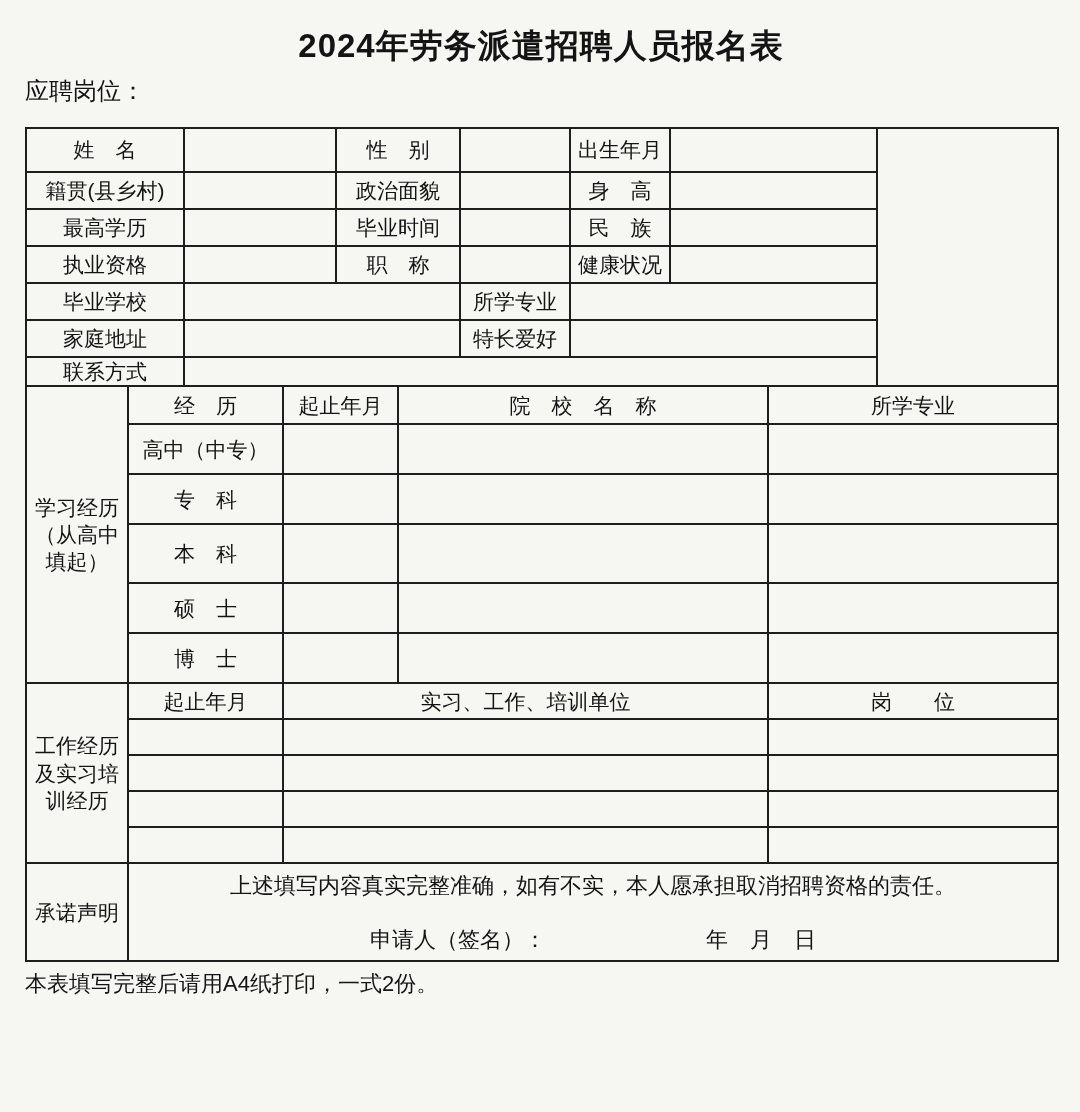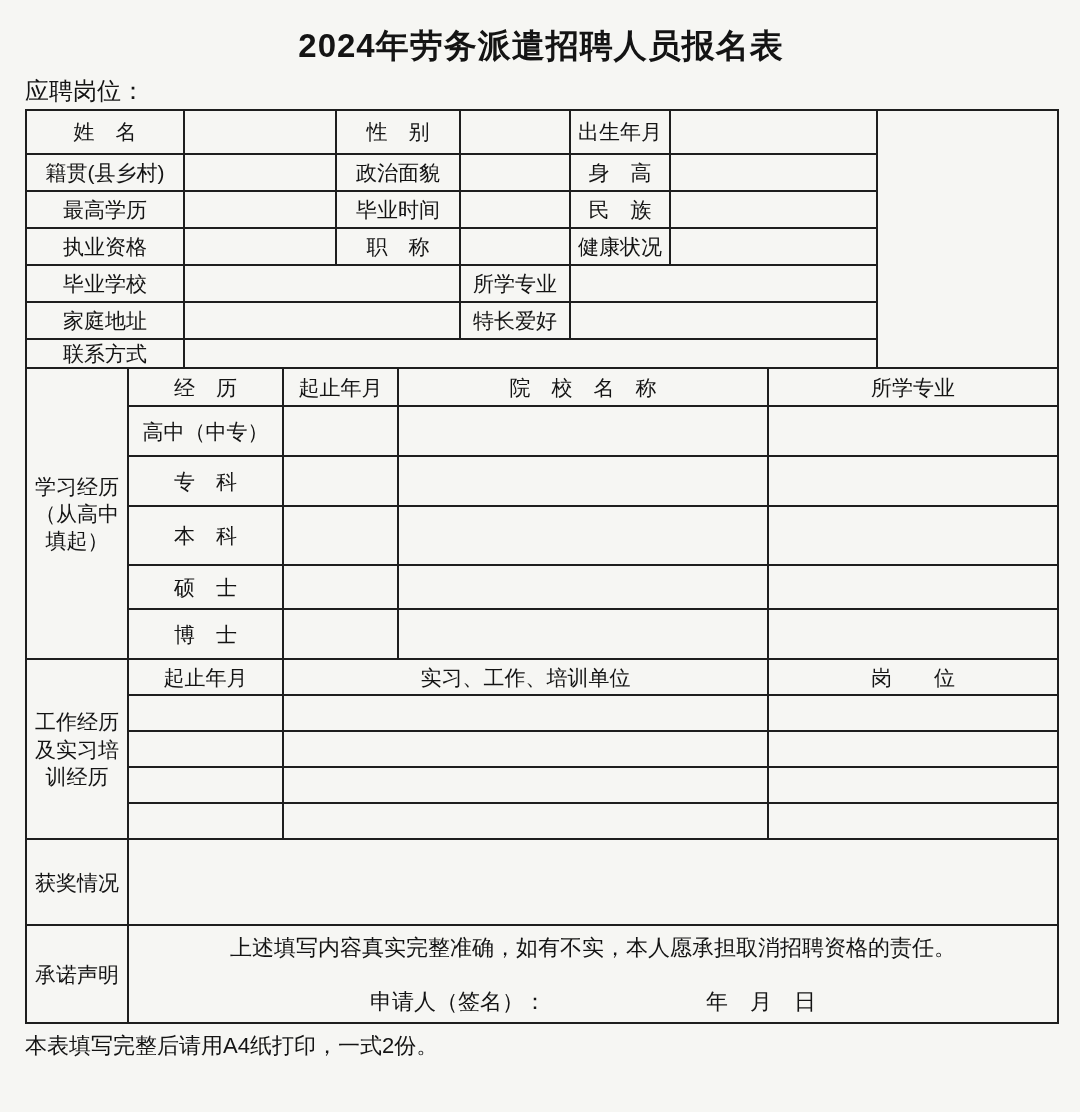--- a/index.html
+++ b/index.html
@@ -13,21 +13,21 @@
 
   .title-1 {
     text-align: center; font-size: 33px; font-weight: bold;
     line-height: 38px; letter-spacing: 4px;
   }
   .title-2 {
     text-align: center; font-size: 33px; font-weight: bold;
     line-height: 42px; margin-top: 7px; letter-spacing: 1px;
   }
   .position-line {
-    font-size: 24px; line-height: 27px; margin-top: 10px; margin-bottom: 5px;
+    font-size: 24px; line-height: 27px; margin-top: 10px; margin-bottom: 23px;
   }
 
   table.sec {
     border-collapse: collapse; table-layout: fixed;
     width: 1032px; background: transparent;
   }
   table.sec + table.sec { margin-top: -2px; }
   table.sec td {
     border: 2px solid #1e1e1e;
     font-size: 21px; text-align: center; vertical-align: middle;
@@ -149,21 +149,21 @@
       <td></td>
       <td></td>
       <td></td>
     </tr>
     <tr style="height:59px">
       <td>本　科</td>
       <td></td>
       <td></td>
       <td></td>
     </tr>
-    <tr style="height:44px">
+    <tr style="height:50px">
       <td>硕　士</td>
       <td></td>
       <td></td>
       <td></td>
     </tr>
     <tr style="height:50px">
       <td>博　士</td>
       <td></td>
       <td></td>
       <td></td>
@@ -205,32 +205,20 @@
       <td></td>
     </tr>
     <tr style="height:36px">
       <td></td>
       <td></td>
       <td></td>
     </tr>
   </tbody>
     </table>
 
-  <table class="sec">
-    <colgroup>
-      <col style="width:102px">
-        <col style="width:930px">
-    </colgroup>
-    <tbody>
-        <tr style="height:86px">
-      <td class="side">获奖情况</td>
-      <td></td>
-    </tr>
-  </tbody>
-    </table>
 
   <table class="sec">
     <colgroup>
       <col style="width:102px">
         <col style="width:930px">
     </colgroup>
     <tbody>
         <tr style="height:98px">
       <td class="side">承诺声明</td>
       <td class="decl-cell">

